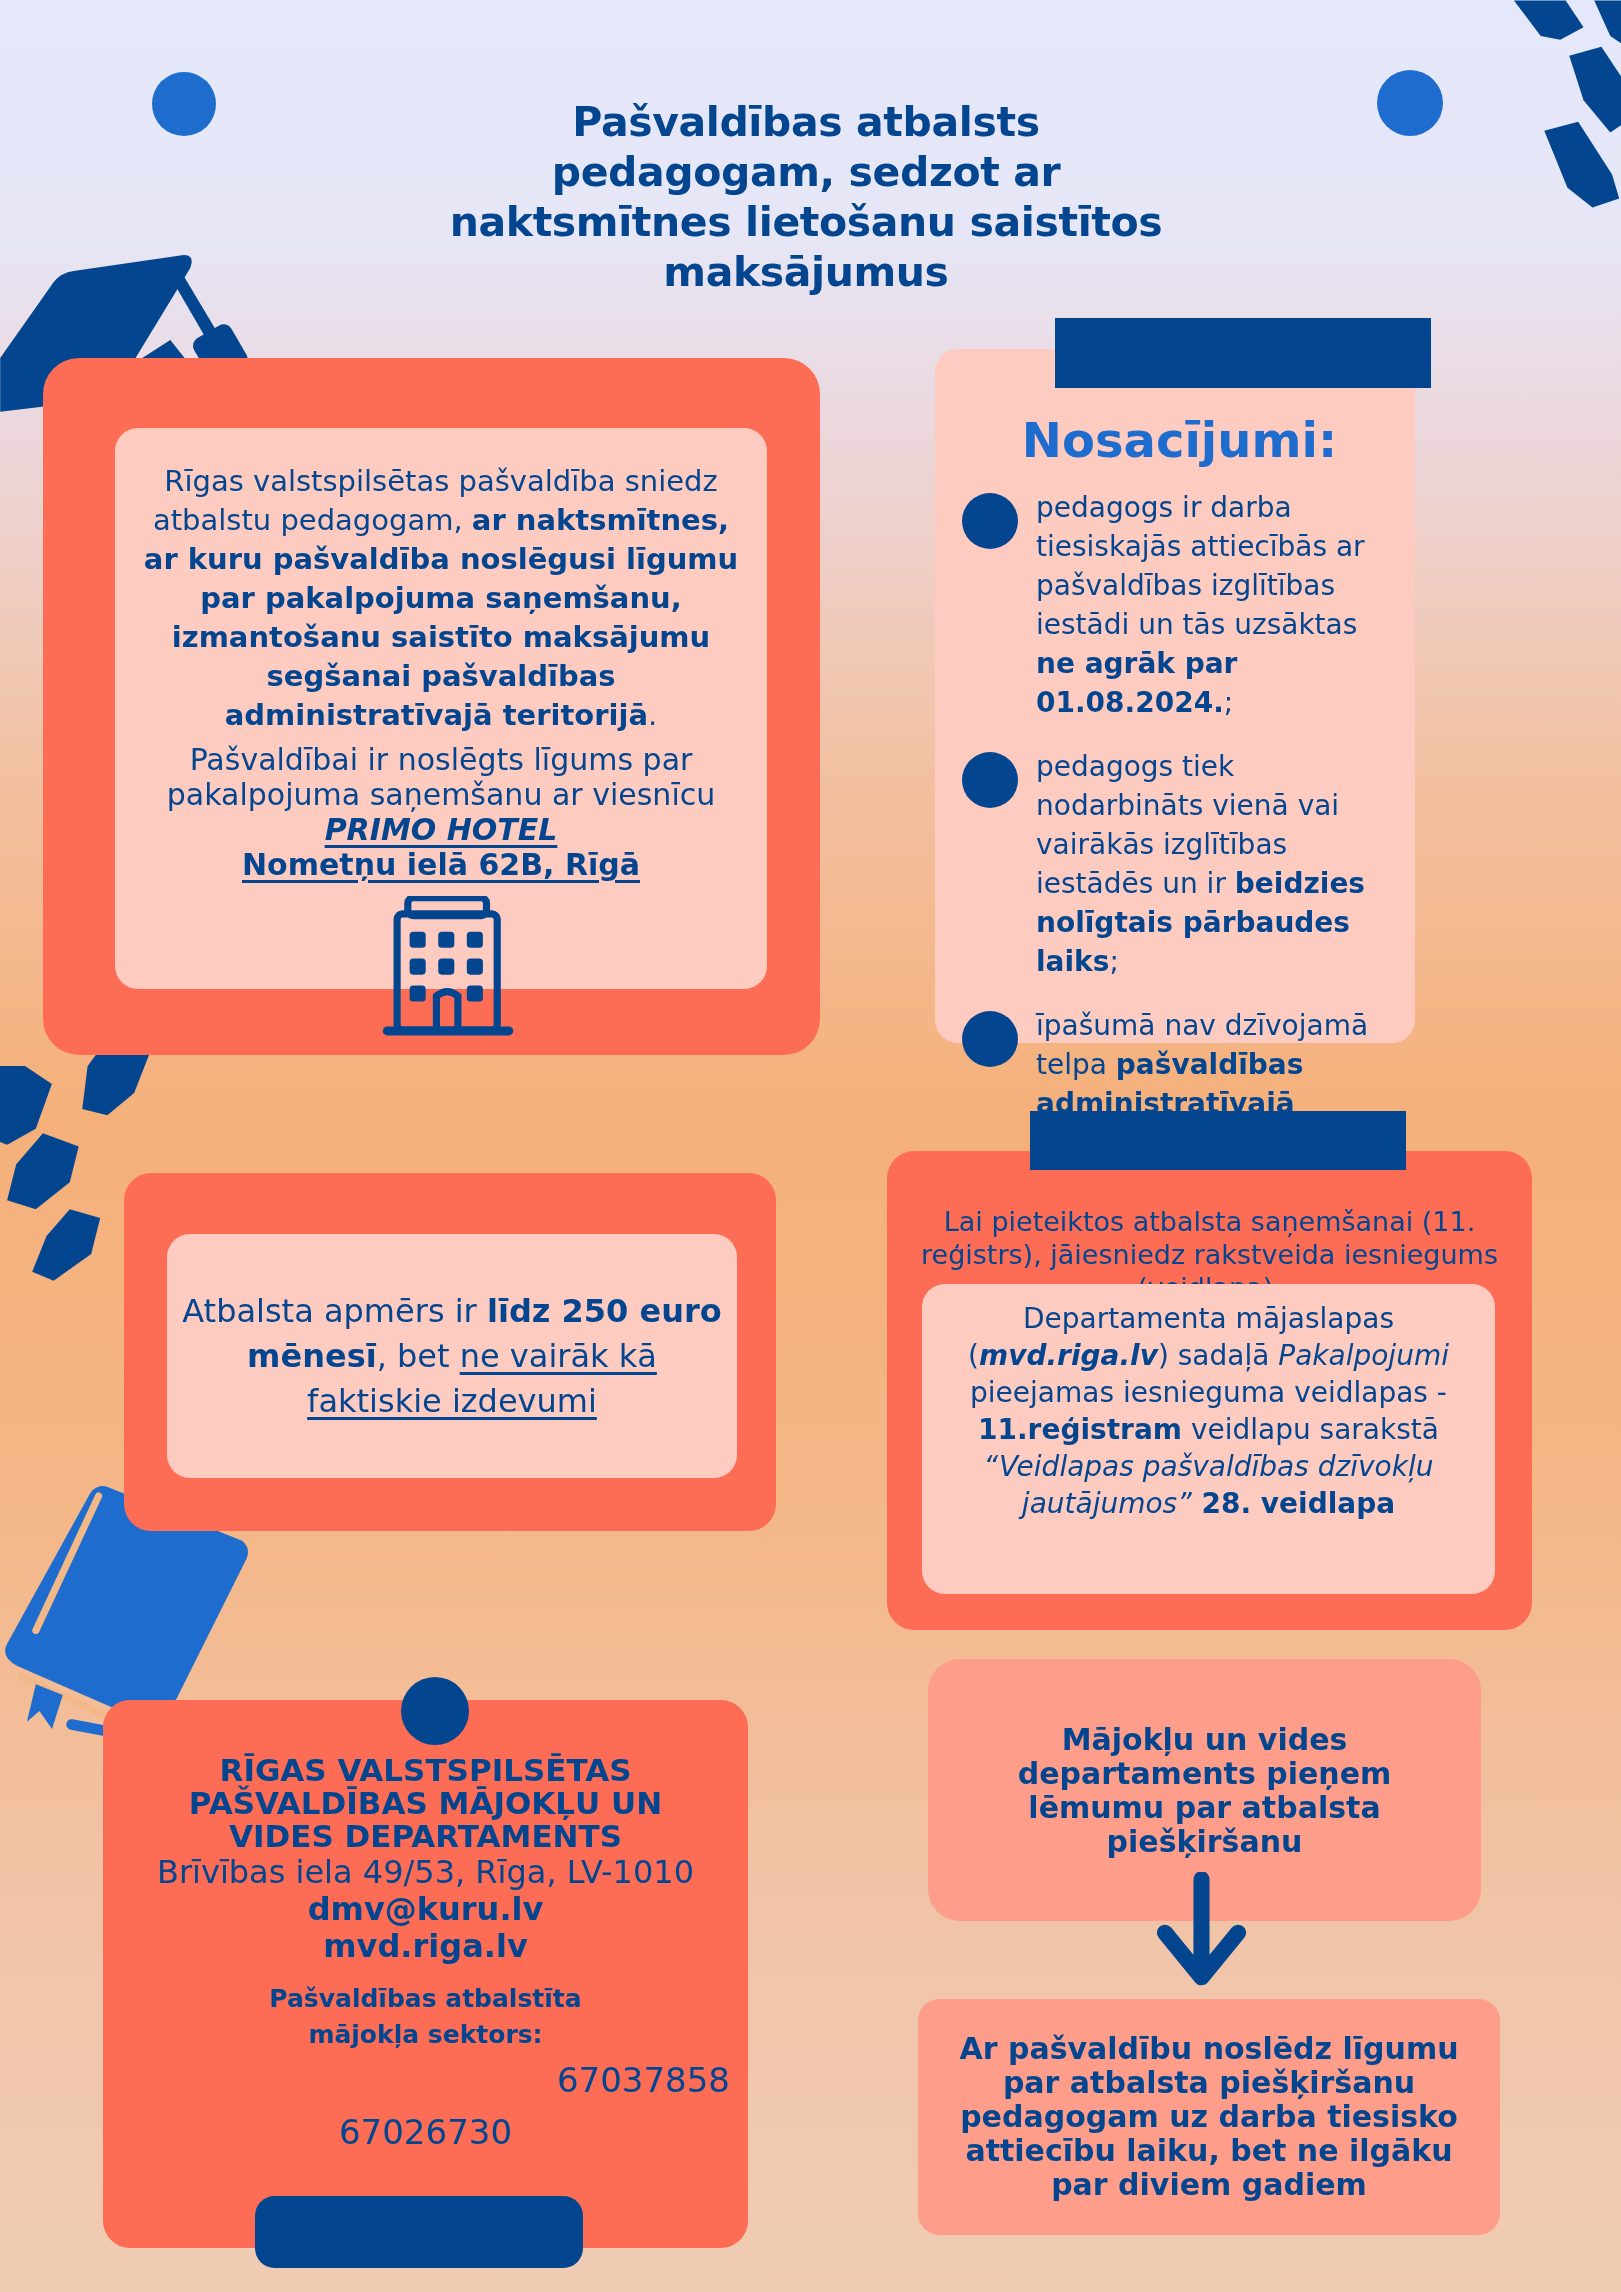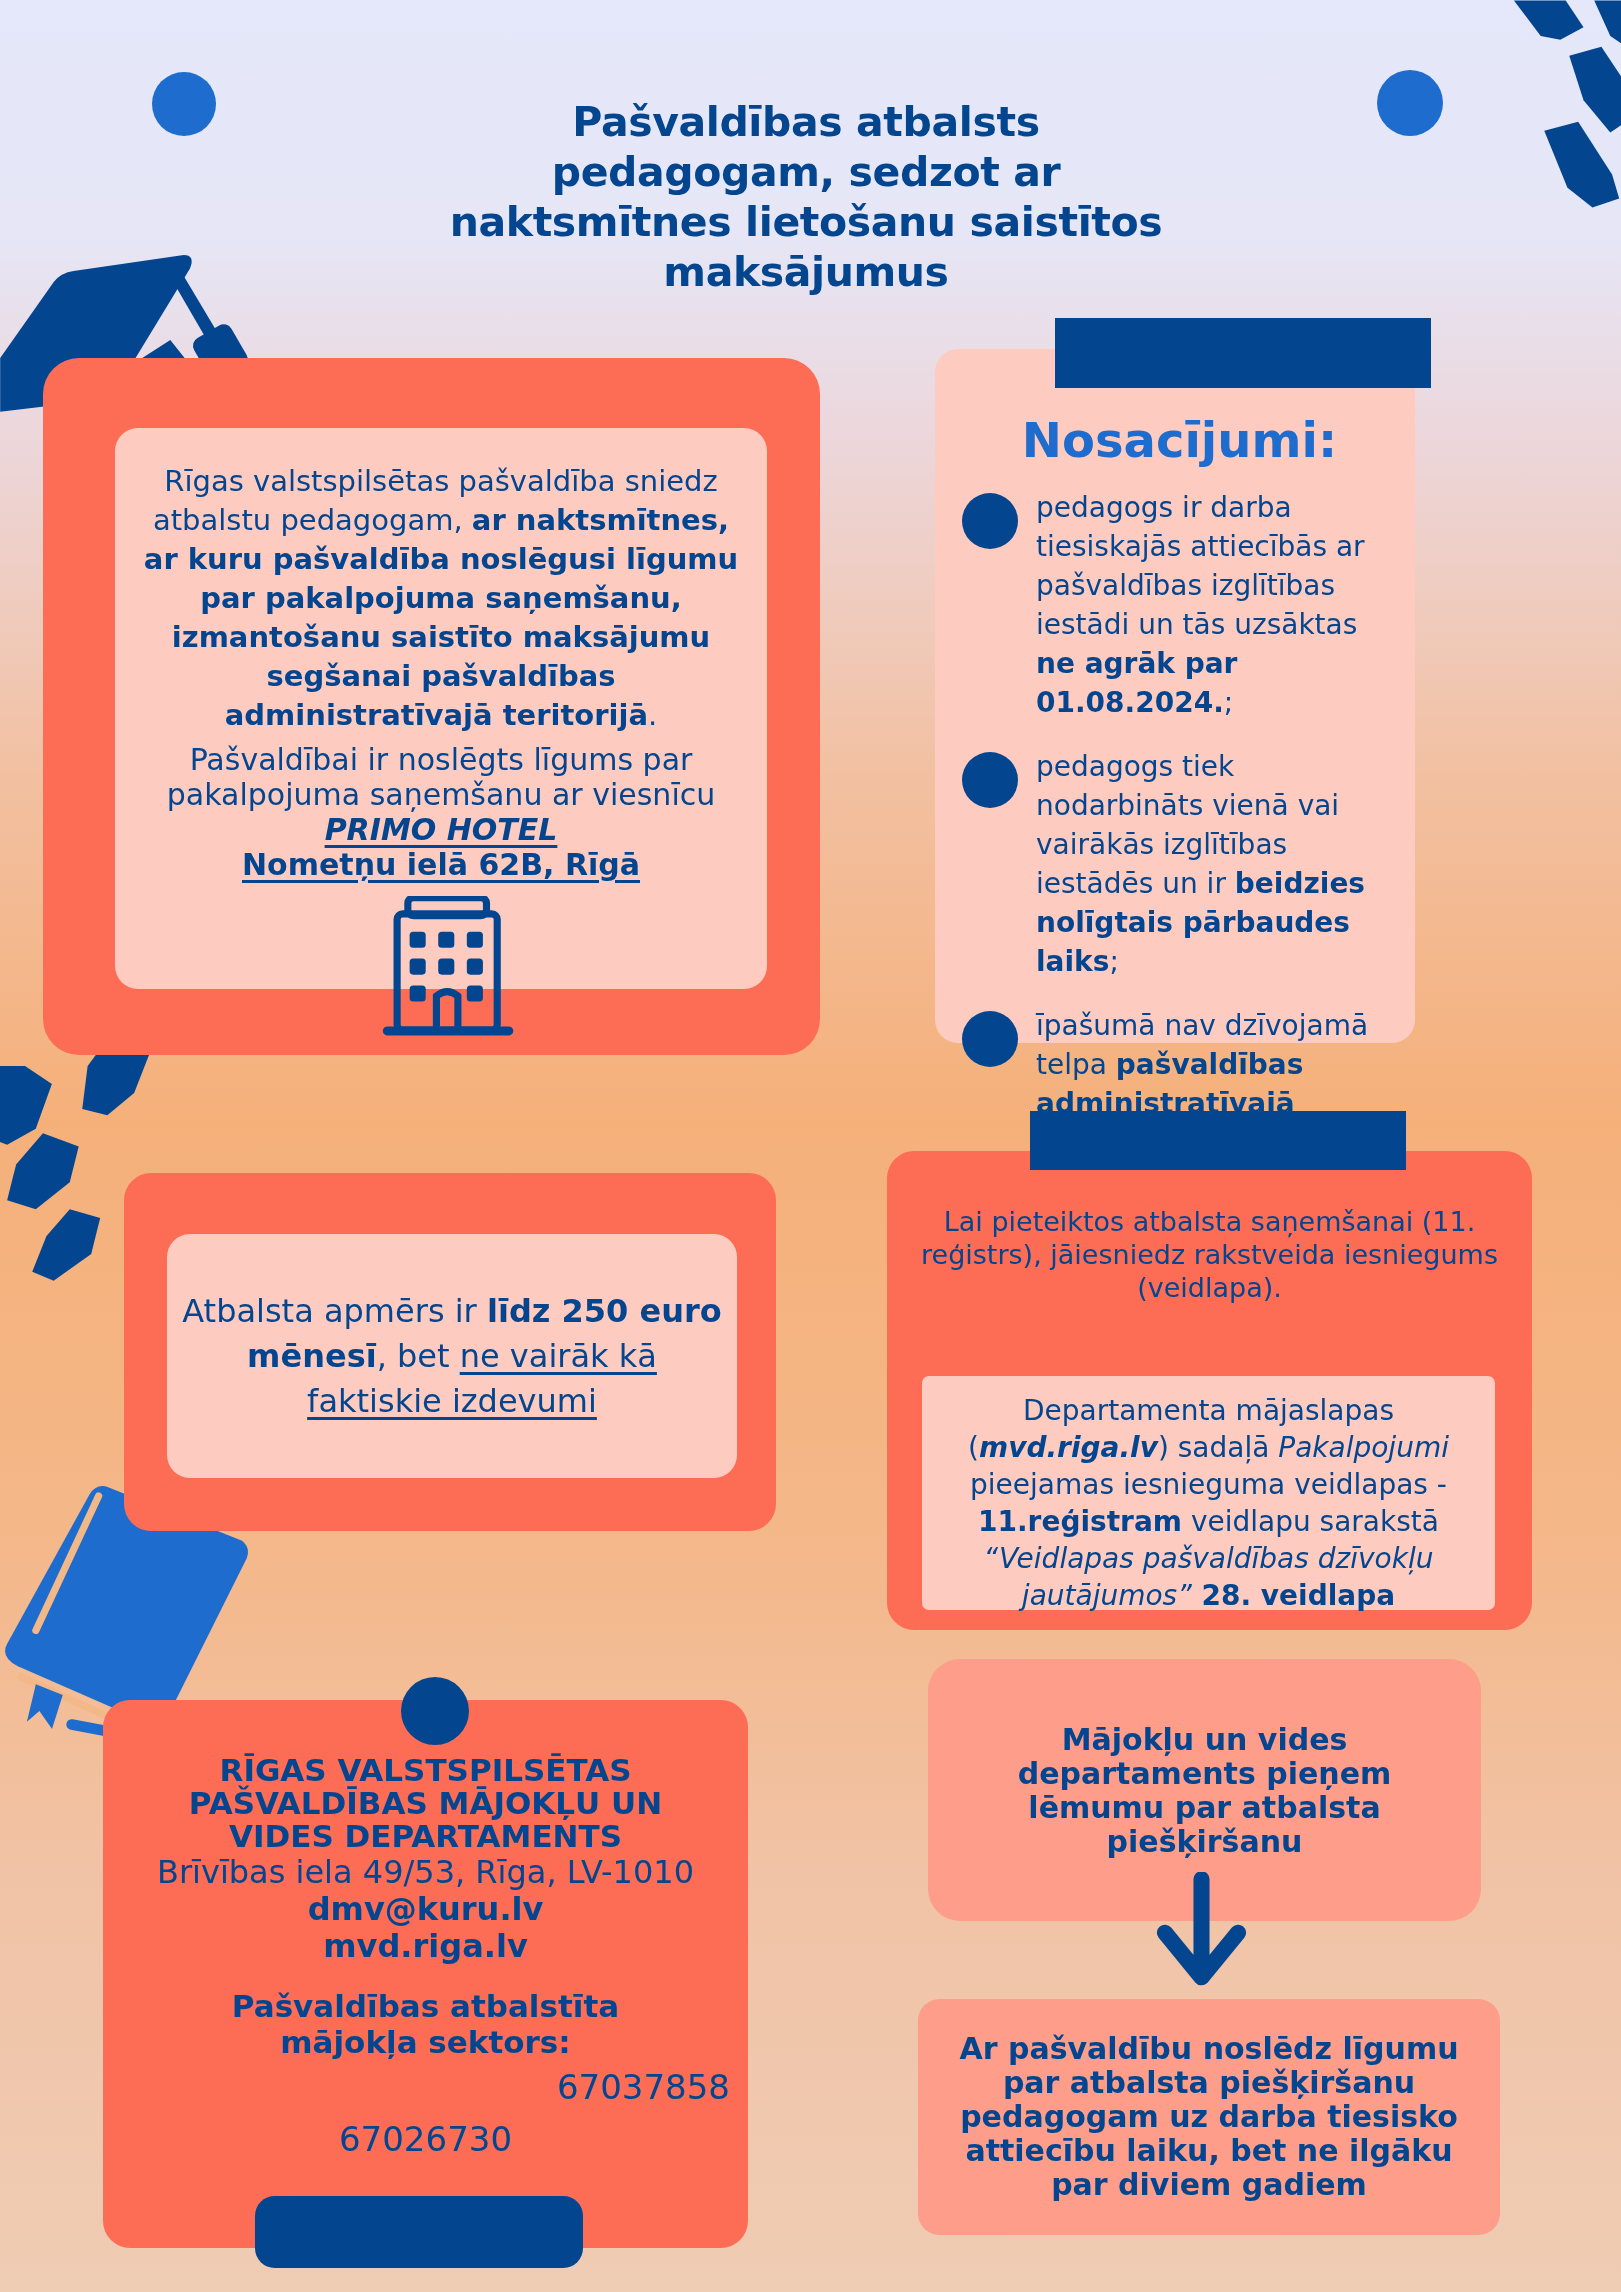--- a/index.html
+++ b/index.html
@@ -129,36 +129,36 @@
 <div class="abs card-pink" style="left:167px; top:1234px; width:570px; height:244px; display:flex; align-items:center; justify-content:center; padding:0 12.5px;">
   <p class="txt" style="font-size:32px; line-height:45px;">
     <span>Atbalsta apmērs ir </span><b>līdz 250 euro mēnesī</b><span>, bet </span><span class="u">ne vairāk kā faktiskie izdevumi</span>
   </p>
 </div>
 
 <div class="abs card-coral" style="left:887px; top:1151px; width:645px; height:479px; border-radius:27px; padding:54px 21.5px 0;">
   <p class="txt" style="font-size:27px; line-height:33px;">Lai pieteiktos atbalsta saņemšanai (11. reģistrs), jāiesniedz rakstveida iesniegums (veidlapa).</p>
 </div>
 <div class="abs tape" style="left:1030px; top:1111px; width:376px; height:59px;"></div>
-<div class="abs card-pink" style="left:922px; top:1376px; width:573px; height:234px; padding:16px 14.3px 0;border-radius:7px;">
+<div class="abs card-pink" style="left:922px; top:1284px; width:573px; height:310px; padding:16px 14.3px 0;">
   <p class="txt" style="font-size:28px; line-height:37px;">
     <span>Departamenta mājaslapas (</span><b><i>mvd.riga.lv</i></b><span>) sadaļā </span><i>Pakalpojumi</i><span> pieejamas iesnieguma veidlapas - </span><b>11.reģistram</b><span> veidlapu sarakstā </span><i>“Veidlapas pašvaldības dzīvokļu jautājumos”</i><b> 28. veidlapa</b>
   </p>
 </div>
 
 <div class="abs card-coral" style="left:103px; top:1700px; width:645px; height:548px; border-radius:27px; padding:54px 18px 0; text-align:center;">
   <div style="font-size:31px; line-height:33px; font-weight:bold;">
     <div>RĪGAS VALSTSPILSĒTAS</div>
     <div>PAŠVALDĪBAS MĀJOKĻU UN</div>
     <div>VIDES DEPARTAMENTS</div>
   </div>
   <div style="font-size:32px; line-height:38px;">Brīvības iela 49/53, Rīga, LV-1010</div>
   <div style="font-size:32px; line-height:37px; font-weight:bold;">dmv@kuru.lv</div>
   <div style="font-size:32px; line-height:37px; font-weight:bold;">mvd.riga.lv</div>
-  <div style="font-size:31px; line-height:36px; font-weight:bold; margin-top:23px;">
+  <div style="font-size:25px; line-height:36px; font-weight:bold; margin-top:16px;">
     <div>Pašvaldības atbalstīta</div>
     <div>mājokļa sektors:</div>
   </div>
   <div style="font-size:34px; line-height:54px;text-align:right;">67037858</div>
   <div style="font-size:34px; line-height:50px;">67026730</div>
 </div>
 <div class="abs" style="left:401px; top:1677px; width:68px; height:68px; border-radius:50%; background:#03468f;"></div>
 <div class="abs" style="left:255px; top:2196px; width:328px; height:72px; border-radius:19.7px; background:#03468f;"></div>
 
 <div class="abs card-salmon" style="left:928px; top:1659px; width:553px; height:262px; display:flex; align-items:flex-start; justify-content:center; padding:64px 36px 0;">

